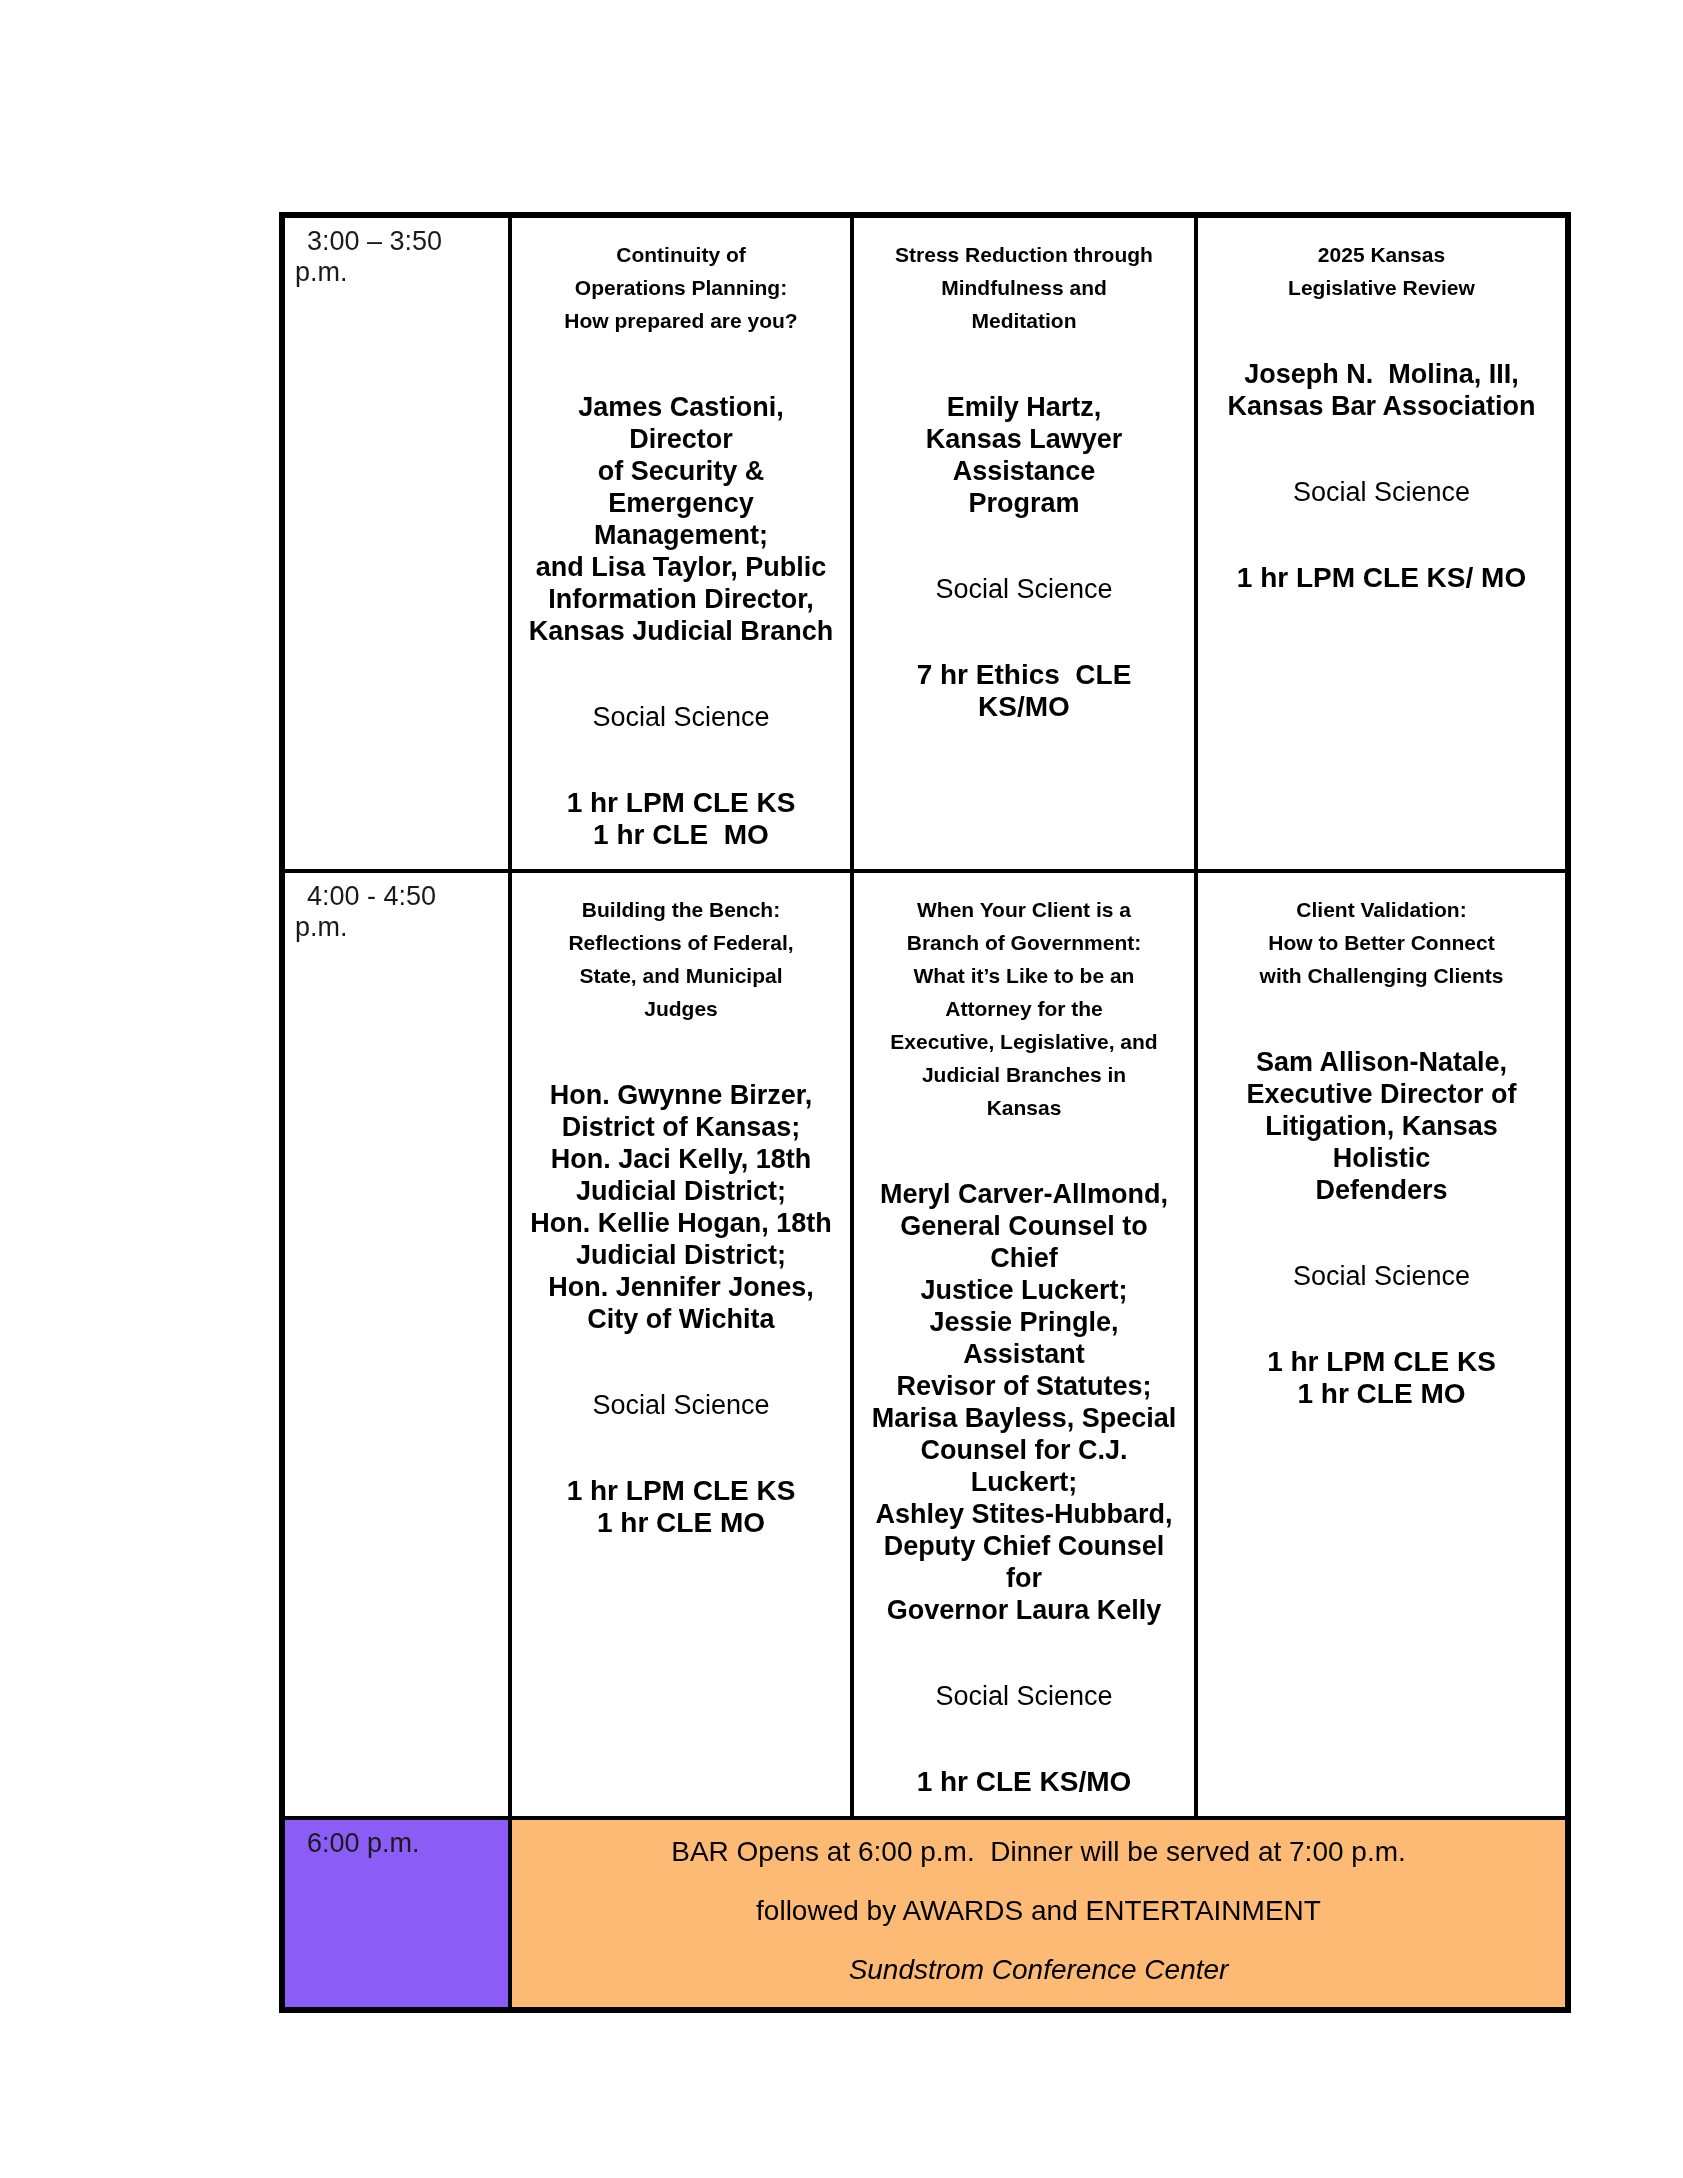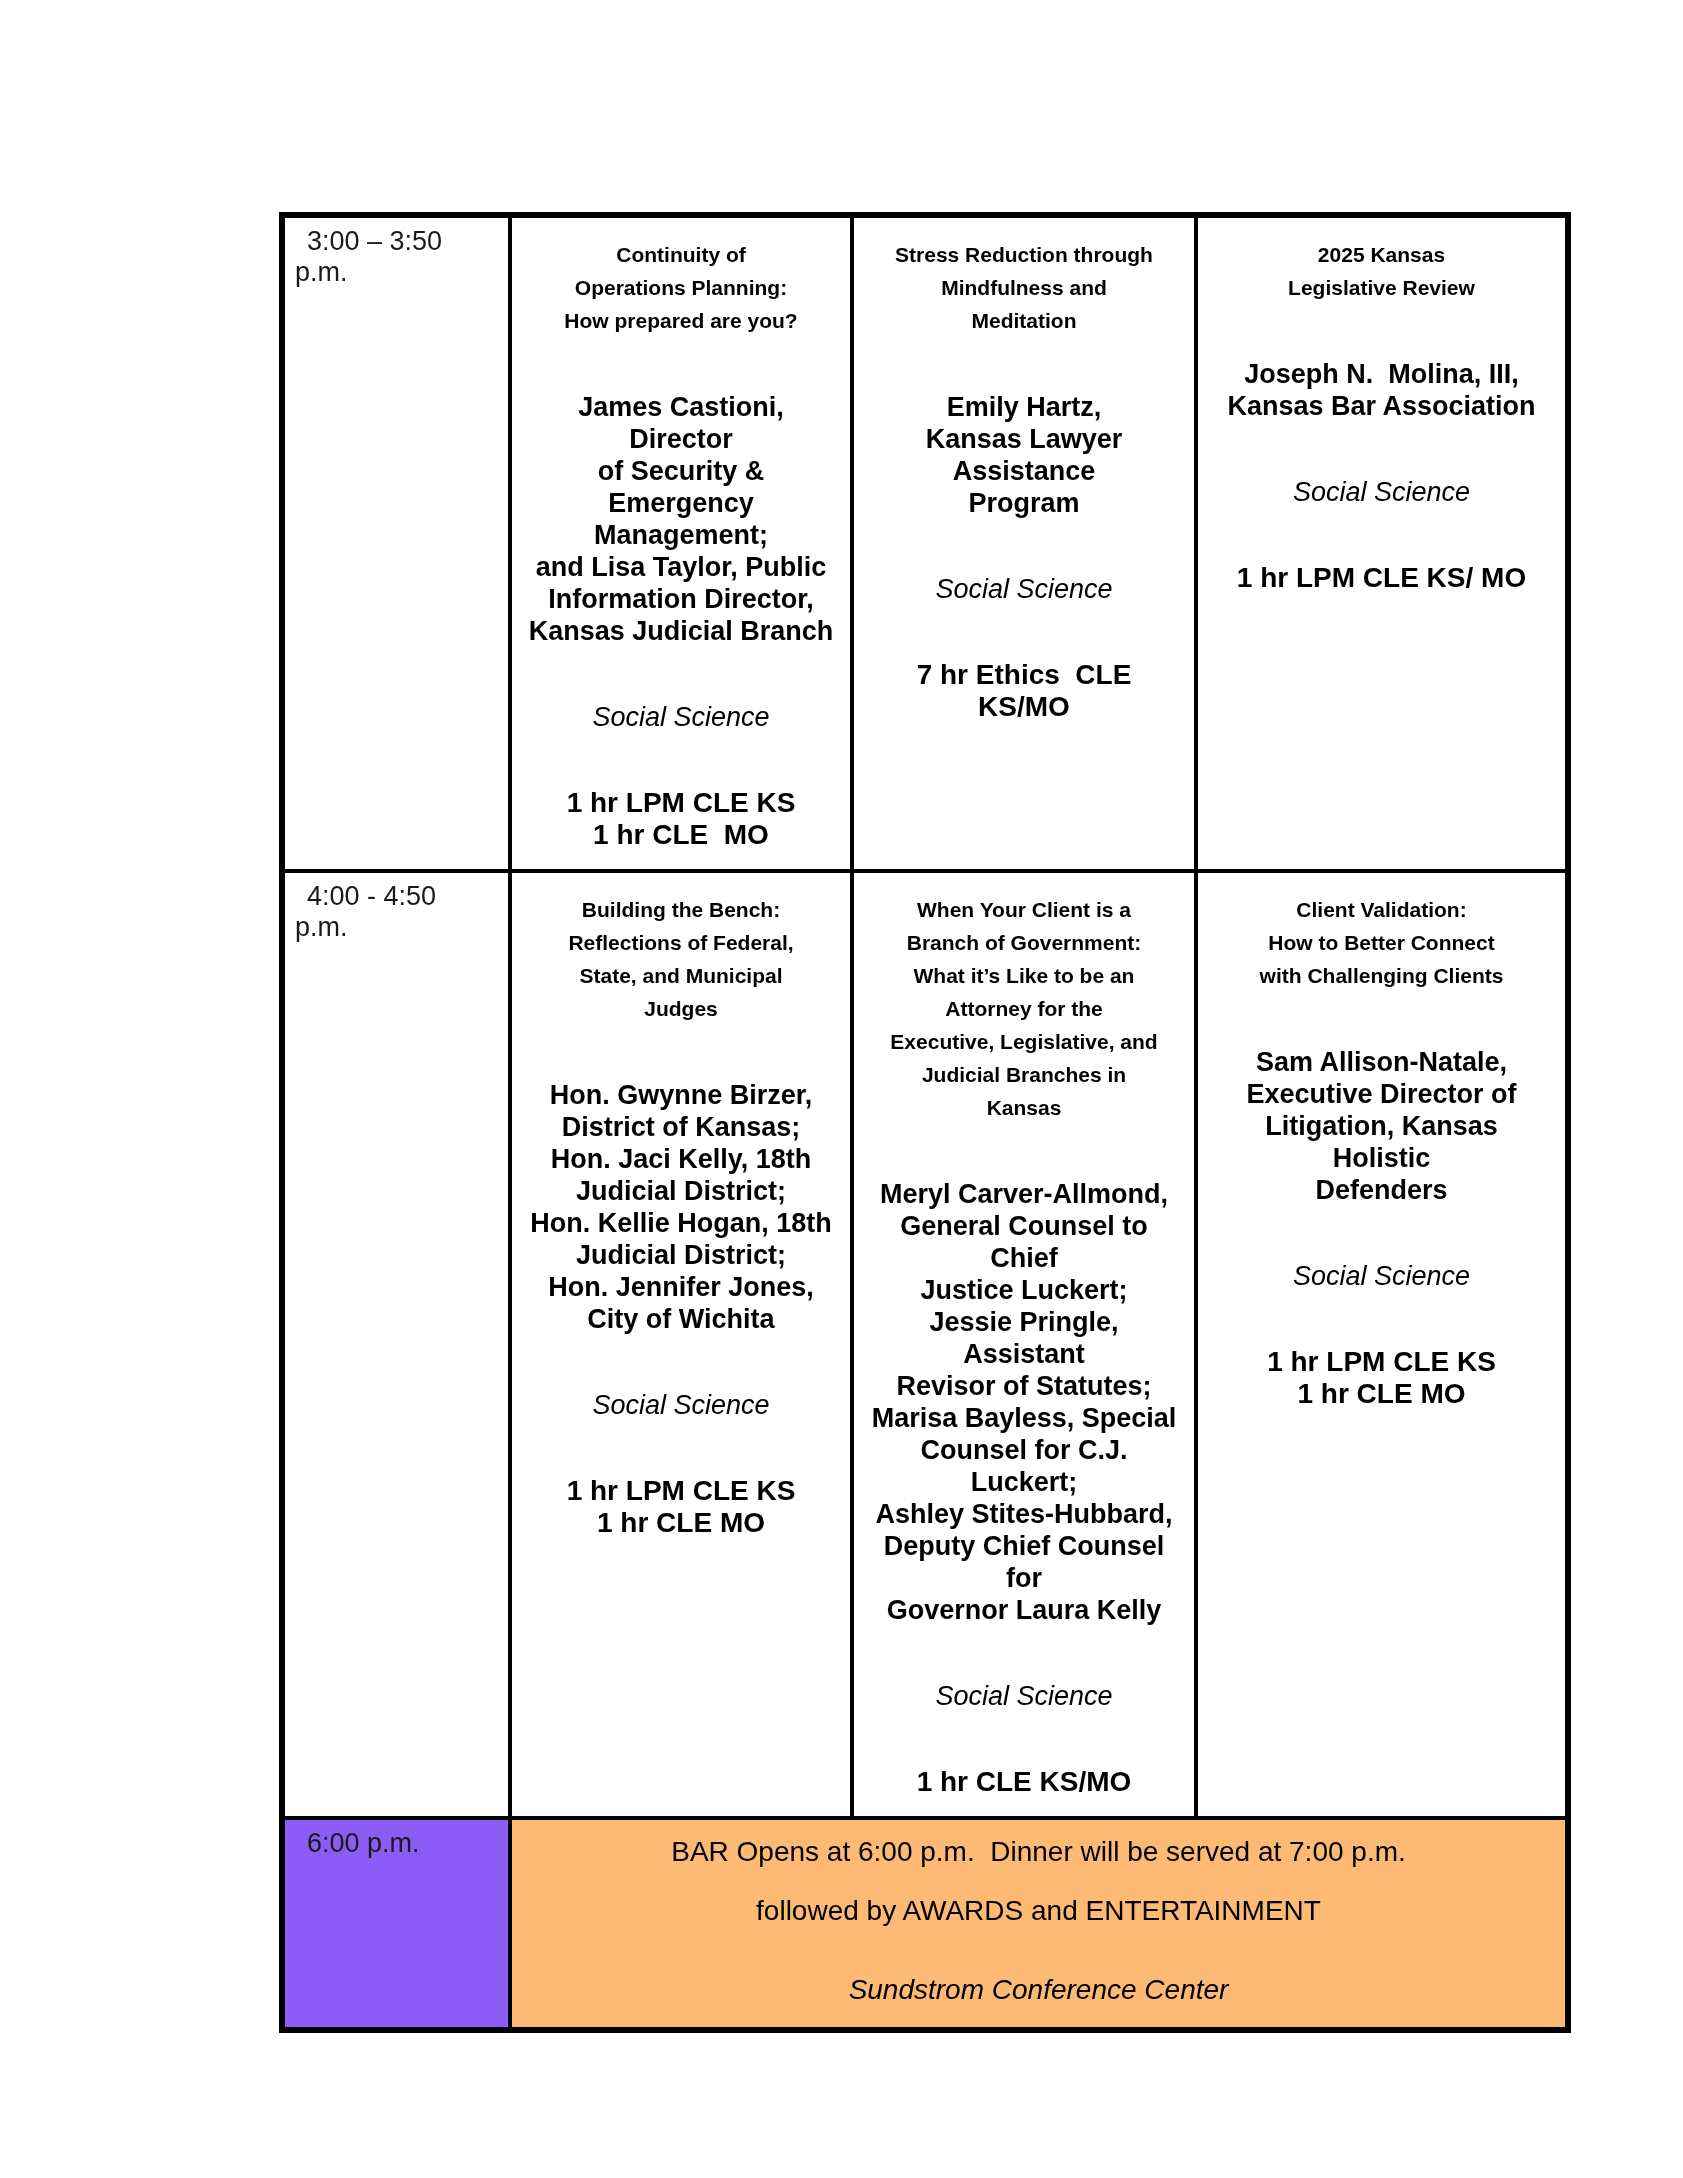--- a/index.html
+++ b/index.html
@@ -55,21 +55,20 @@
     line-height: 33px;
     margin-bottom: 30px;
   }
   .speakers {
     font-weight: bold;
     font-size: 27px;
     line-height: 32px;
     margin-bottom: 30px;
   }
   .track {
-    font-style: italic;
     font-size: 27px;
     line-height: 32px;
     margin-bottom: 30px;
   }
   .credits {
     font-weight: bold;
     font-size: 28px;
     line-height: 32px;
   }
 
@@ -78,21 +77,21 @@
     text-align: center;
     padding: 2px 6px 8px 6px;
   }
   tr.r-footer td.ftime { vertical-align: top; }
   .fline {
     font-size: 28px;
     line-height: 35px;
     font-weight: normal;
     white-space: pre-wrap;
   }
-  .fline.italic { font-style: italic; margin-top: 20px; }
+  .fline.italic { font-style: italic; }
 </style>
 </head>
 <body>
 
 <div class="page-canvas">
   <table class="schedule">
     <colgroup>
       <col class="c-time">
         <col class="c-s1">
         <col class="c-s2">

